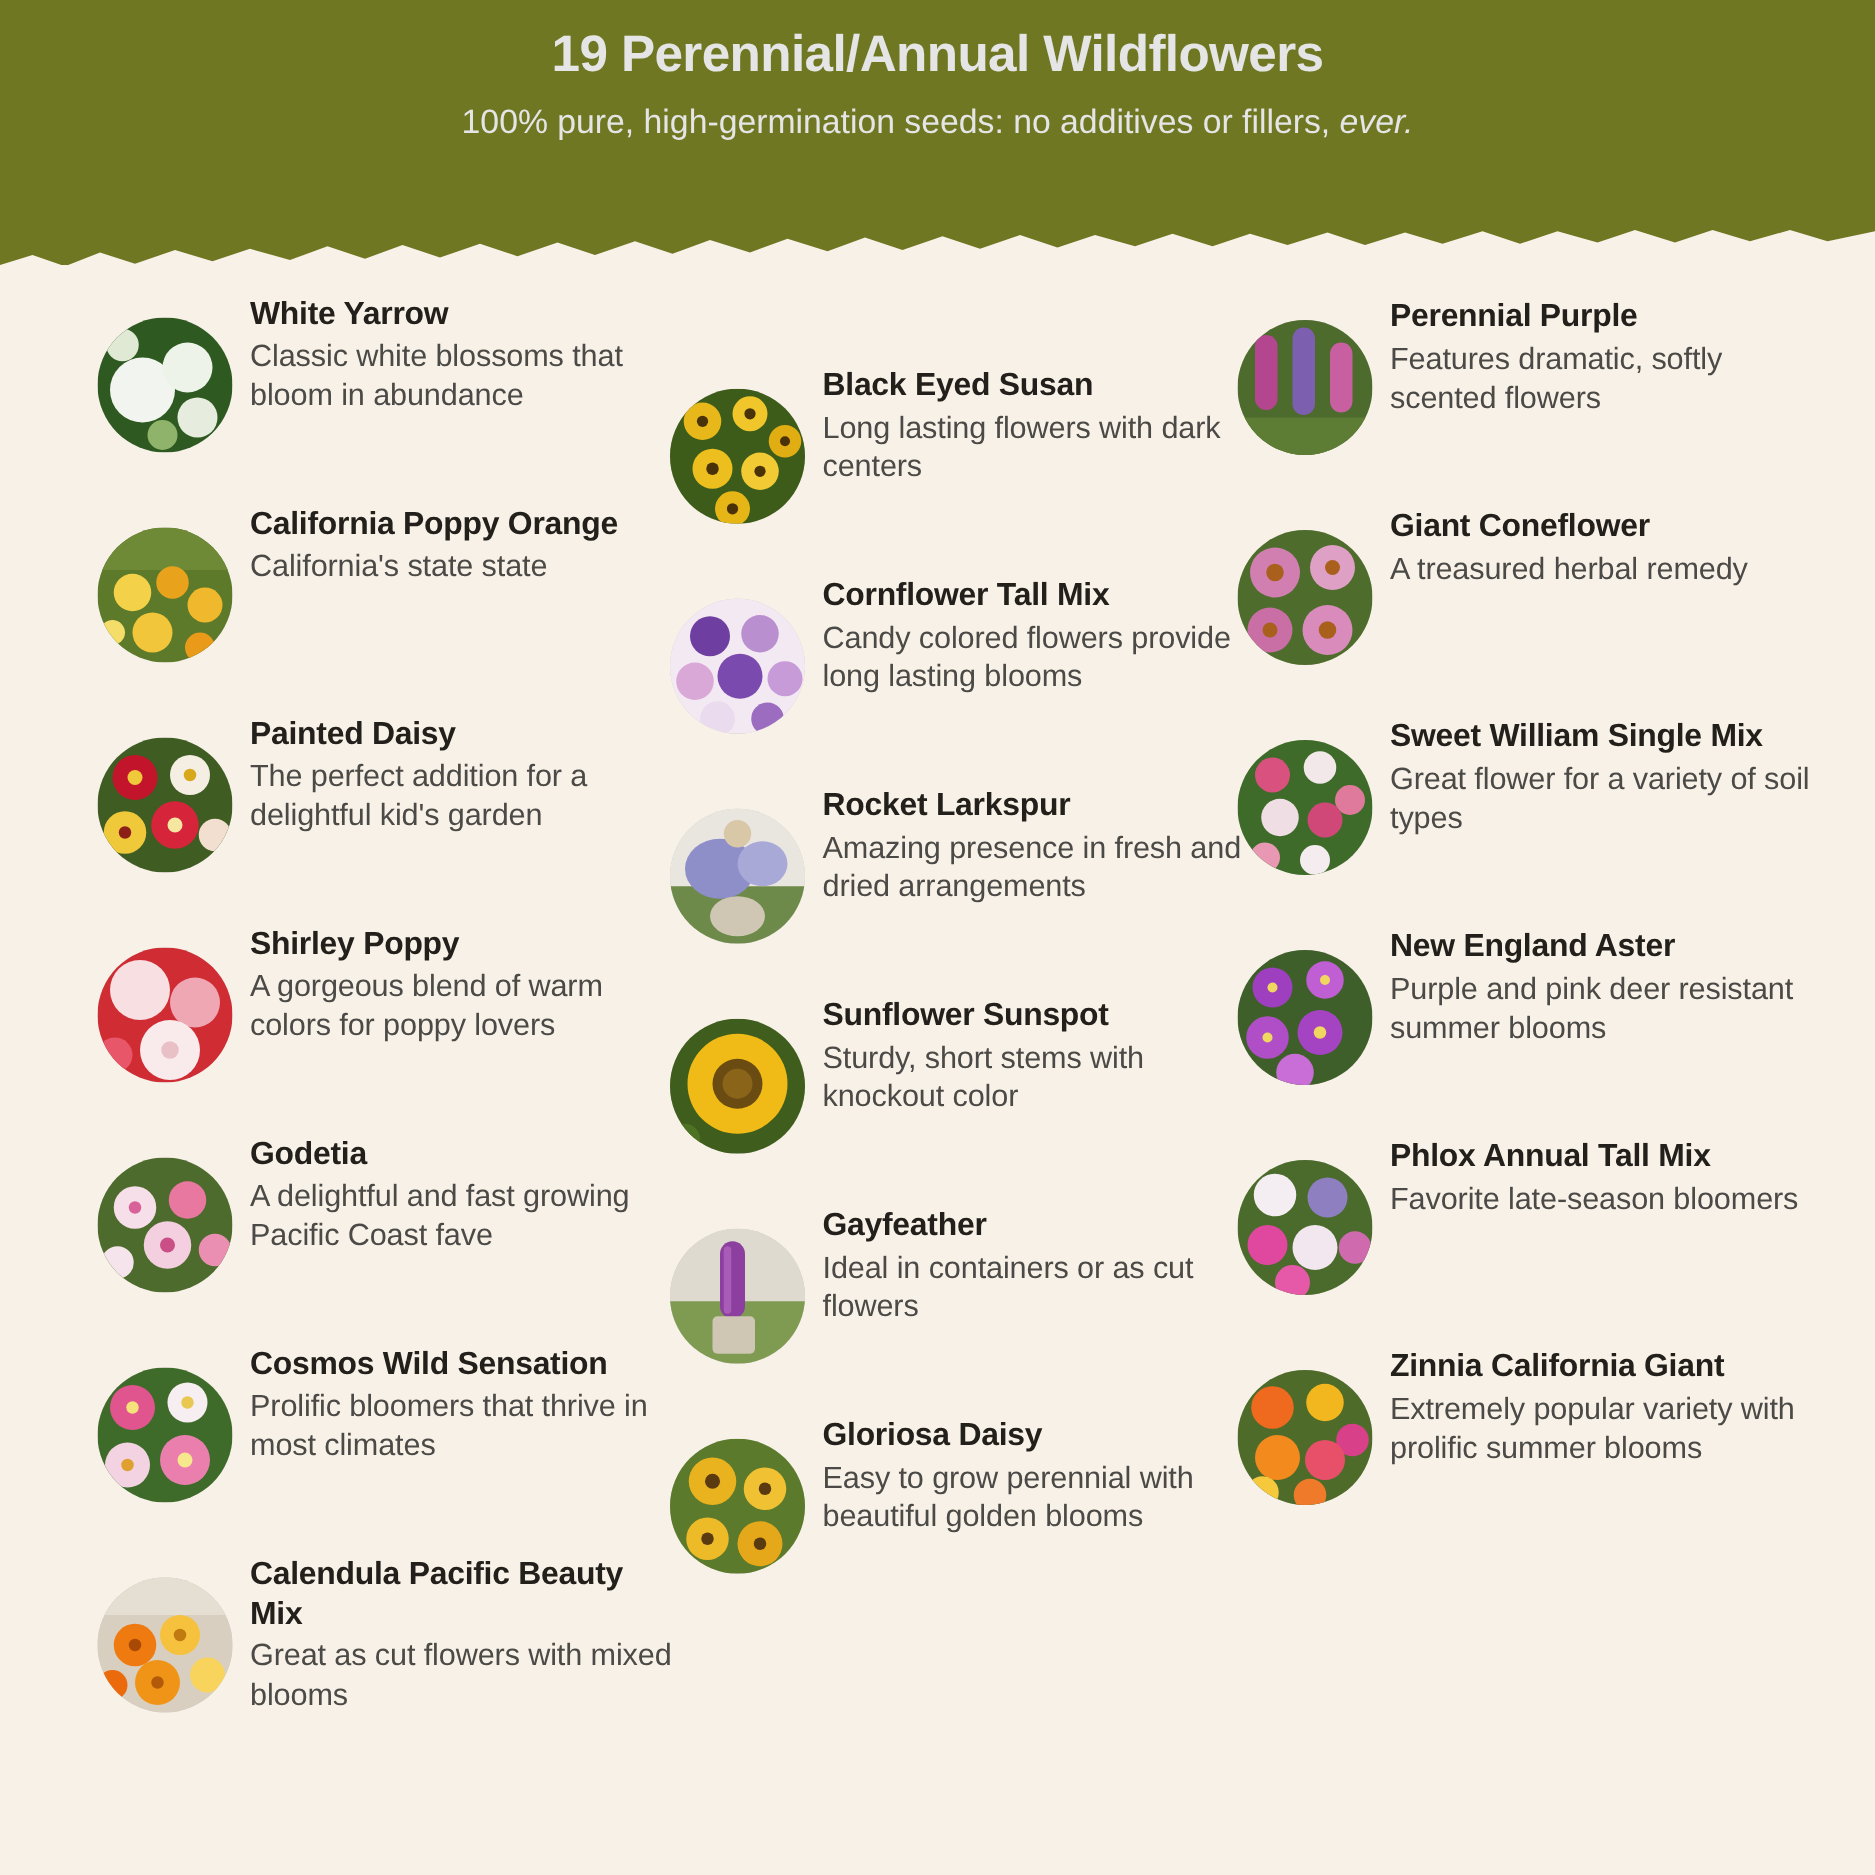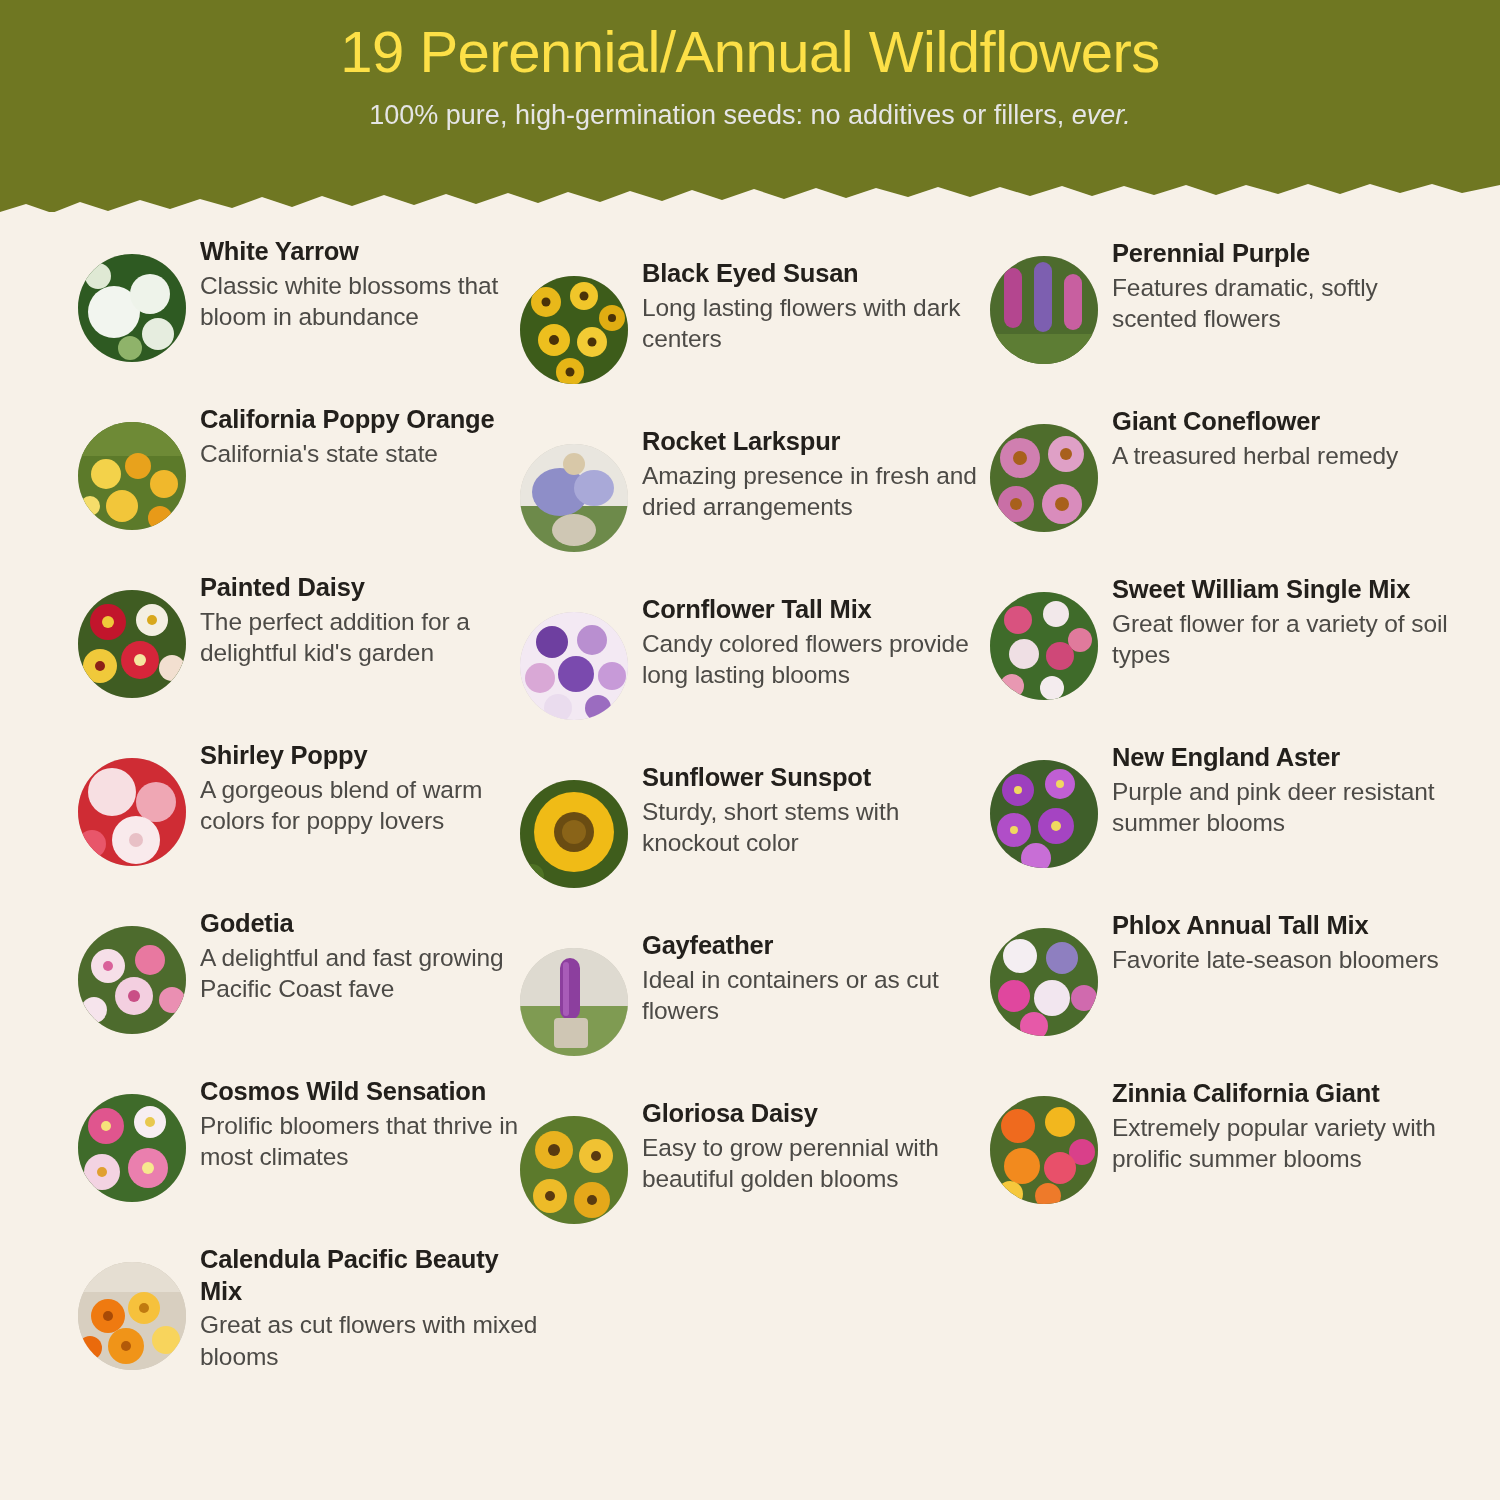--- a/index.html
+++ b/index.html
@@ -34,23 +34,23 @@
   }
   .header-inner {
     position: absolute;
     top: 0;
     left: 0;
     width: 1500px;
     padding-top: 22px;
     text-align: center;
   }
   .header-title {
-    color: #fde047;
-    font-size: 58px;
-    font-weight: normal;
+    color: #e5e5e5;
+    font-size: 41px;
+    font-weight: bold;
     letter-spacing: -0.5px;
     line-height: 1.05;
     margin: 0;
   }
   .header-sub {
     color: #e5e5e5;
     font-size: 27px;
     font-weight: normal;
     margin-top: 16px;
     line-height: 1.2;
@@ -77,21 +77,21 @@
     width: 1500px;
     height: 1264px;
     text-decoration: underline;
   }
   .col {
     position: absolute;
     top: 0;
     width: 470px;
   }
   .col-1 { left: 70px; }
-  .col-2 { left: 512px; }
+  .col-2 { left: 528px; margin-top: 35px; }
   .col-3 { left: 982px; }
 
   .item {
     position: relative;
     min-height: 150px;
     padding-left: 130px;
     margin-bottom: 18px;
   }
   .thumb {
     position: absolute;
@@ -290,47 +290,47 @@
               <circle cx="50" cy="96" r="4.5" fill="#4a3208"></circle>
           </svg>
         </div>
         <div class="item-name">Black Eyed Susan</div>
         <div class="item-desc">Long lasting flowers with dark centers</div>
       </div>
 
       <div class="item">
         <div class="thumb">
           <svg width="108" height="108" viewBox="0 0 108 108">
-            <rect width="108" height="108" fill="#e9e6df"></rect>
-            <rect x="0" y="62" width="108" height="46" fill="#6d8a4a"></rect>
-            <ellipse cx="40" cy="48" rx="28" ry="24" fill="#8e8ec8"></ellipse>
-            <ellipse cx="74" cy="44" rx="20" ry="18" fill="#a9a9d8"></ellipse>
-            <circle cx="54" cy="20" r="11" fill="#d8c8a8"></circle>
-            <ellipse cx="54" cy="86" rx="22" ry="16" fill="#cfc7b4"></ellipse>
-          </svg>
-        </div>
-        <div class="item-name">Rocket Larkspur</div>
-        <div class="item-desc">Amazing presence in fresh and dried arrangements</div>
-      </div>
-
-      <div class="item">
-        <div class="thumb">
-          <svg width="108" height="108" viewBox="0 0 108 108">
             <rect width="108" height="108" fill="#f3e9f3"></rect>
             <circle cx="32" cy="30" r="16" fill="#6e3fa0"></circle>
             <circle cx="72" cy="28" r="15" fill="#b98fd0"></circle>
             <circle cx="20" cy="66" r="15" fill="#d9a8d6"></circle>
             <circle cx="56" cy="62" r="18" fill="#7a4aae"></circle>
             <circle cx="92" cy="64" r="14" fill="#c79ad8"></circle>
             <circle cx="38" cy="96" r="14" fill="#eadcee"></circle>
             <circle cx="78" cy="96" r="13" fill="#9b6cc0"></circle>
           </svg>
         </div>
         <div class="item-name">Cornflower Tall Mix</div>
         <div class="item-desc">Candy colored flowers provide long lasting blooms</div>
+      </div>
+
+      <div class="item">
+        <div class="thumb">
+          <svg width="108" height="108" viewBox="0 0 108 108">
+            <rect width="108" height="108" fill="#e9e6df"></rect>
+            <rect x="0" y="62" width="108" height="46" fill="#6d8a4a"></rect>
+            <ellipse cx="40" cy="48" rx="28" ry="24" fill="#8e8ec8"></ellipse>
+            <ellipse cx="74" cy="44" rx="20" ry="18" fill="#a9a9d8"></ellipse>
+            <circle cx="54" cy="20" r="11" fill="#d8c8a8"></circle>
+            <ellipse cx="54" cy="86" rx="22" ry="16" fill="#cfc7b4"></ellipse>
+          </svg>
+        </div>
+        <div class="item-name">Rocket Larkspur</div>
+        <div class="item-desc">Amazing presence in fresh and dried arrangements</div>
       </div>
 
       <div class="item">
         <div class="thumb">
           <svg width="108" height="108" viewBox="0 0 108 108">
             <rect width="108" height="108" fill="#3f5d1c"></rect>
             <circle cx="54" cy="52" r="40" fill="#f0bb16"></circle>
             <circle cx="54" cy="52" r="20" fill="#6a4c12"></circle>
             <circle cx="54" cy="52" r="12" fill="#8a6418"></circle>
             <circle cx="12" cy="96" r="12" fill="#4e7224"></circle>

